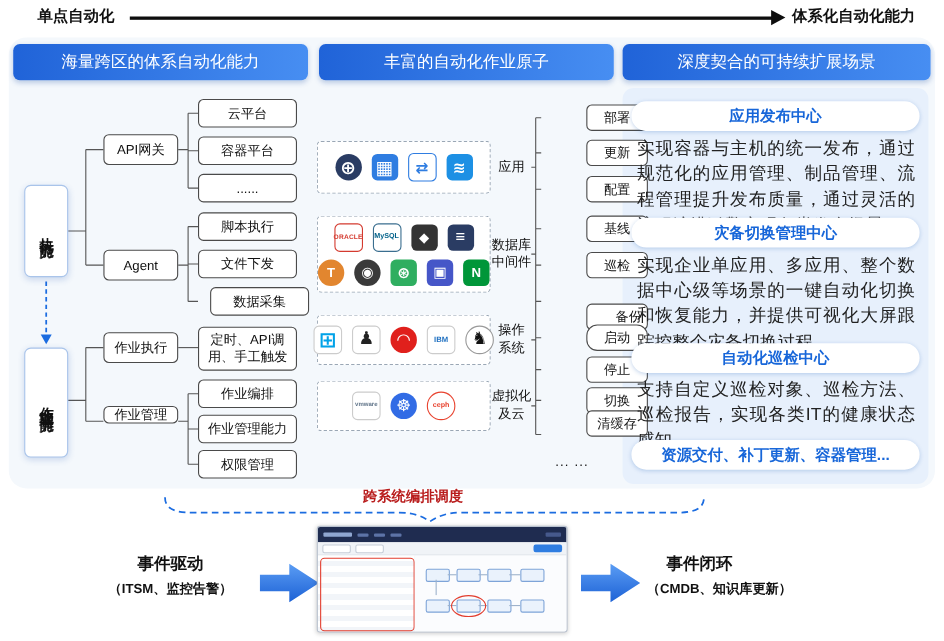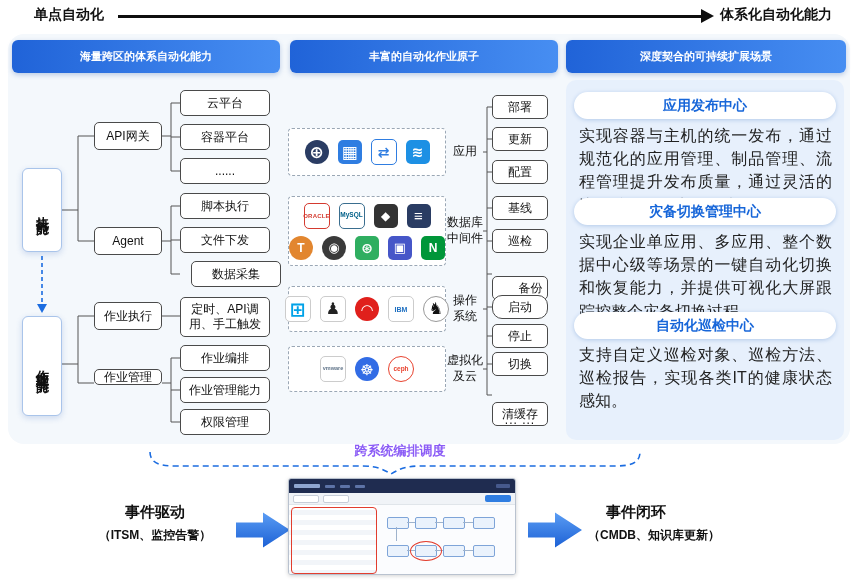--- a/index.html
+++ b/index.html
@@ -4,29 +4,29 @@
 <style>
   html,body{margin:0;padding:0;background:#fff;}
   .canvas{position:relative;width:858px;height:583px;background:#fff;overflow:hidden;
           font-family:"Liberation Sans","DejaVu Sans",sans-serif;color:#111;}
   .abs{position:absolute;box-sizing:border-box;}
   .axis-label{font-size:14px;font-weight:bold;white-space:nowrap;}
   .axis-line{background:#0e0e0e;}
   .axis-head{width:0;height:0;border-left:13px solid #0e0e0e;border-top:7px solid transparent;border-bottom:7px solid transparent;}
   .main-panel{background:#f4f8fc;border-radius:16px;}
   .rpanel{background:#e7f0fc;border-radius:10px;}
-  .hdr{background:linear-gradient(90deg,#2063d8,#478ef2);color:#fff;font-weight:bold;font-size:11px;
+  .hdr{background:linear-gradient(90deg,#2063d8,#478ef2);color:#fff;font-weight:normal;font-size:15px;
        display:flex;align-items:center;justify-content:center;border-radius:6px;
        box-shadow:0 2px 5px rgba(20,70,160,.25);white-space:nowrap;}
   .vgroup{background:#fff;border:1px solid #a9c4ea;box-shadow:0 2px 6px rgba(40,90,180,.20);border-radius:6px;
           display:flex;align-items:center;justify-content:center;writing-mode:vertical-lr;text-orientation:upright;
           font-size:13px;font-weight:bold;letter-spacing:2px;}
   .node,.leaf,.op{background:#fff;border:1px solid #4a4a4a;border-radius:5px;display:flex;align-items:center;
           justify-content:center;font-size:12px;color:#111;text-align:center;line-height:1.25;padding:1px 2px;}
-  .op{width:56px;height:24px;}
+  .op{width:56px;height:24px;margin-left:41px;}
   .op-more{font-size:12px;text-align:center;color:#111;letter-spacing:1px;}
   .dashbox{background:#fff;border:1.5px dashed #9aa7b5;border-radius:4px;display:flex;flex-direction:column;
            justify-content:center;gap:7px;padding:3px;}
   .icon-row{display:flex;justify-content:center;align-items:center;gap:9px;}
   .catlabel{font-size:12px;color:#111;text-align:center;line-height:1.3;display:flex;align-items:center;
             justify-content:center;white-space:pre-line;}
   .tile{width:24px;height:24px;border-radius:5px;display:flex;align-items:center;justify-content:center;
         font-weight:bold;line-height:1;flex:0 0 auto;}
   .i-globe{background:#2a3c63;color:#fff;font-size:17px;border-radius:50%;}
   .i-grid{background:#2f7de1;color:#fff;font-size:17px;}
@@ -45,21 +45,21 @@
   .i-linux{background:#fff;border:1px solid #ccc;color:#222;font-size:16px;}
   .i-redhat{background:#e0201c;color:#fff;font-size:15px;border-radius:50%;}
   .i-ibm{background:#fff;border:1px solid #ccc;color:#1f70c1;font-size:7px;}
   .i-horse{background:#fff;border:1px solid #999;color:#111;font-size:16px;border-radius:50%;}
   .i-vmware{background:#fff;border:1px solid #ccc;color:#607489;font-size:5.5px;}
   .i-k8s{background:#326ce5;color:#fff;font-size:15px;border-radius:50%;}
   .i-ceph{background:#fff;border:1.5px solid #e8432f;color:#e8432f;font-size:6.5px;border-radius:50%;}
   .tcard{background:#fff;border-radius:14px;color:#1766d9;font-weight:bold;font-size:14px;display:flex;
          align-items:center;justify-content:center;box-shadow:0 1px 4px rgba(21,86,180,.25);white-space:nowrap;}
   .desc{font-size:16px;color:#222;line-height:1.45;text-align:justify;}
-  .brace-label{color:#8b5cf6;font-weight:bold;font-size:13px;text-align:center;}
+  .brace-label{color:#b91c1c;font-weight:bold;font-size:13px;}
   .flow-title{font-size:15px;font-weight:bold;text-align:center;white-space:nowrap;}
   .flow-sub{font-size:12px;font-weight:bold;text-align:center;white-space:nowrap;}
   .block-arrow{background:linear-gradient(180deg,#5d9ff5,#1a5fd4);
                clip-path:polygon(0 30%,50% 30%,50% 4%,100% 50%,50% 96%,50% 70%,0 70%);}
   .connectors{position:absolute;left:0;top:0;pointer-events:none;}
   
   .shot{background:#fff;border:1px solid #b9c2cf;box-shadow:0 1px 4px rgba(0,0,0,.18);border-radius:3px;overflow:hidden;}
   .shot-top{position:absolute;left:0;top:0;right:0;height:14px;background:#1f2c50;display:flex;align-items:center;gap:5px;padding:0 5px;}
   .st-bar{width:26px;height:4px;background:#8fa6d0;border-radius:1px;}
   .st-dot{width:10px;height:3px;background:#5d73a6;border-radius:1px;}
@@ -184,29 +184,30 @@
 
   <div class="abs op" style="left:492px;top:95px;">部署</div>
   <div class="abs op" style="left:492px;top:127px;">更新</div>
   <div class="abs op" style="left:492px;top:160px;">配置</div>
   <div class="abs op" style="left:492px;top:196px;">基线</div>
   <div class="abs op" style="left:492px;top:229px;">巡检</div>
   <div class="abs op" style="left:492px;top:276px;padding-left:23px;">备份</div>
   <div class="abs op" style="left:492px;top:295px;border-radius:10px;">启动</div>
   <div class="abs op" style="left:492px;top:324px;">停止</div>
   <div class="abs op" style="left:492px;top:352px;">切换</div>
-  <div class="abs op" style="left:492px;top:402px;text-align:right;">清缓存</div>
+  <div class="abs op" style="left:492px;top:373px;text-align:right;">清缓存</div>
   <div class="abs op-more" style="left:492px;top:413px;width:56px;">... ...</div>
 
   <div class="abs tcard" style="left:574px;top:92px;width:262px;height:27px;">应用发布中心</div>
   <div class="abs desc" style="left:579px;top:124px;width:253px;">实现容器与主机的统一发布，通过规范化的应用管理、制品管理、流程管理提升发布质量，通过灵活的流程编排引擎实现各类发布场景。</div>
   <div class="abs tcard" style="left:574px;top:198px;width:262px;height:27px;">灾备切换管理中心</div>
   <div class="abs desc" style="left:579px;top:230px;width:253px;">实现企业单应用、多应用、整个数据中心级等场景的一键自动化切换和恢复能力，并提供可视化大屏跟踪控整个灾备切换过程。</div>
   <div class="abs tcard" style="left:574px;top:312px;width:262px;height:27px;">自动化巡检中心</div>
   <div class="abs desc" style="left:579px;top:343px;width:253px;">支持自定义巡检对象、巡检方法、巡检报告，实现各类IT的健康状态感知。</div>
+  <div class="abs tcard" style="left:574px;top:400px;width:262px;height:27px;">资源交付、补丁更新、容器管理...</div>
 
   <div class="abs brace-label" style="left:330px;top:442px;width:140px;">跨系统编排调度</div>
 
   <div class="abs flow-title" style="left:95px;top:503px;width:120px;">事件驱动</div>
   <div class="abs flow-sub" style="left:80px;top:527px;width:150px;">（ITSM、监控告警）</div>
   <div class="abs block-arrow" style="left:236px;top:511px;width:54px;height:38px;"></div>
 
   <div class="abs shot" style="left:288px;top:478px;width:228px;height:97px;">
     <div class="shot-top">
       <span class="st-bar"></span>

